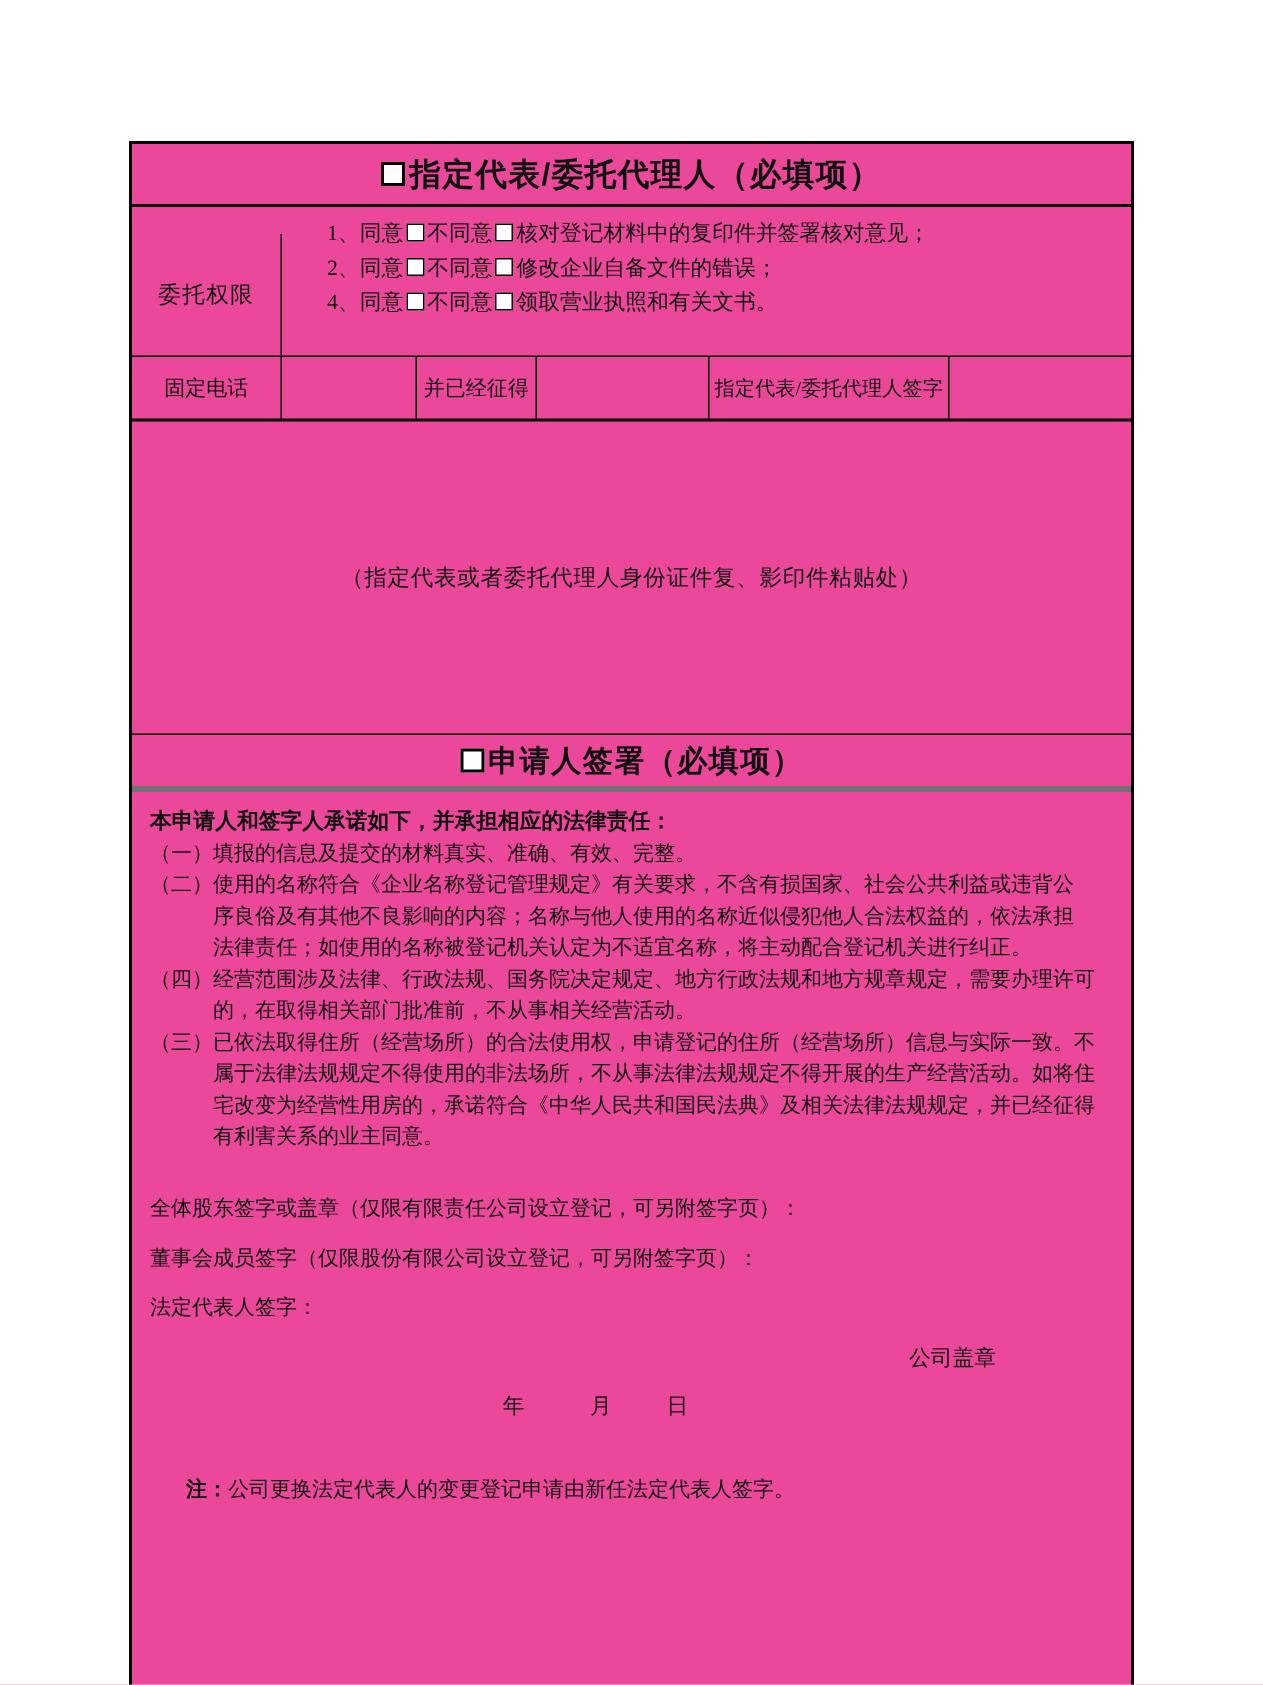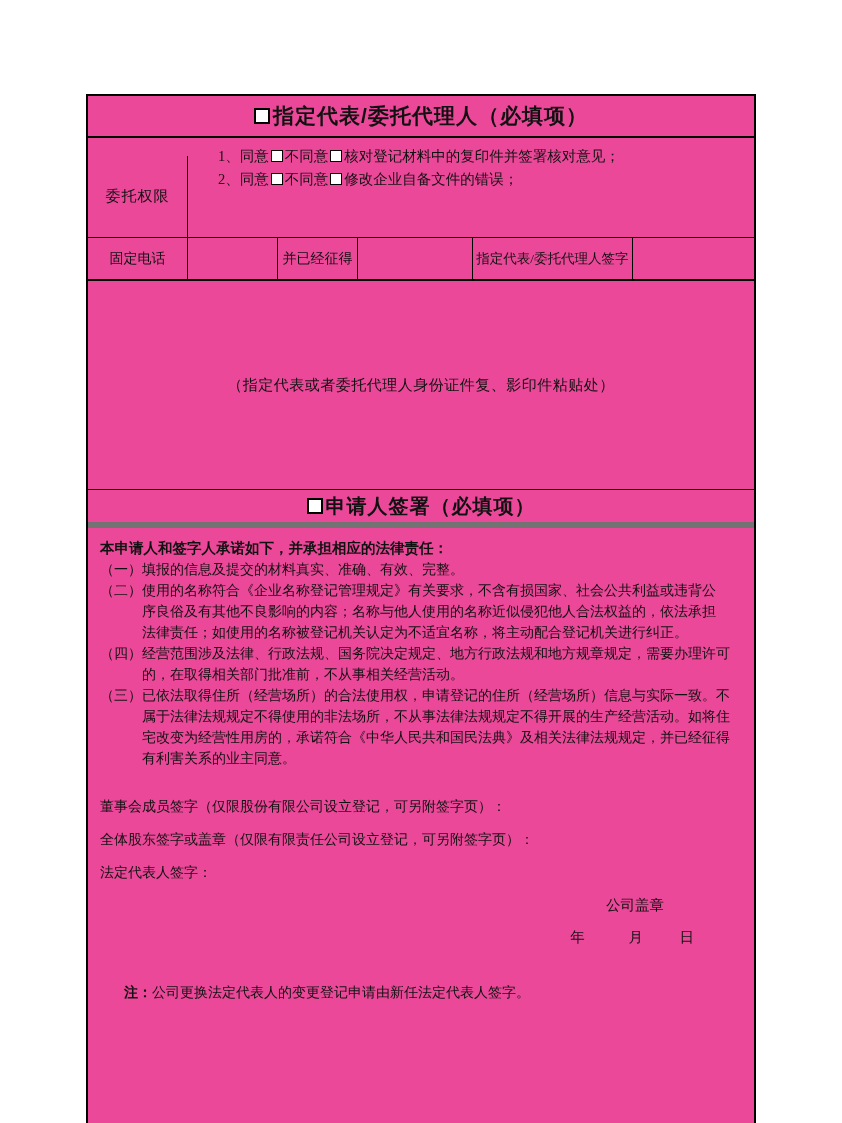--- a/index.html
+++ b/index.html
@@ -18,21 +18,21 @@
     background:#ec4899;
   }
   .row { width:100%; }
   
   .hdr {
     display:flex; align-items:center; justify-content:center;
     font-family:"Liberation Sans","DejaVu Sans",sans-serif;
     font-weight:bold; font-size:21px; letter-spacing:1px;
   }
   .hdr1 { height:42px; border-bottom:2px solid #000; }
-  .hdr2 { height:38px; border-bottom:6px solid #737373; font-size:20px; }
+  .hdr2 { height:38px; border-bottom:4px solid #737373; font-size:20px; }
   .cb {
     display:inline-block; border:2px solid #000; background:#fff;
     vertical-align:-2px;
   }
   .cb-hdr { width:16px; height:16px; margin-right:3px; }
   .cb-sm { width:12px; height:12px; border-width:1px; vertical-align:-1px; margin:0 2px; }
   
   .row-auth { height:100px; border-bottom:1px solid #000; display:flex; }
   .cell-label {
     display:flex; align-items:center; justify-content:center;
@@ -60,21 +60,21 @@
     font-family:"Liberation Sans","DejaVu Sans",sans-serif;
     font-weight:bold; font-size:14.5px; line-height:22px;
   }
   .pledge-item {
     white-space:pre-wrap; line-height:21px;
     padding-left:3em; text-indent:-3em;
   }
   .sig-lines { margin-top:27px; }
   .sig-line { line-height:21px; margin-bottom:12px; }
   .seal-line { margin-top:13px; text-align:right; padding-right:78px; font-size:14.5px; }
-  .date-line { margin-top:13px; text-align:right; padding-right:48px; font-size:14.5px; }
+  .date-line { margin-top:13px; text-align:center; padding-right:48px; font-size:14.5px; }
   .date-line .gap40 { margin-left:40px; }
   .date-line .gap33 { margin-left:33px; }
   
   .footnote { position:absolute; left:124px; top:984px; font-size:14px; }
   .footnote b { font-family:"Liberation Sans","DejaVu Sans",sans-serif; font-weight:bold; }
 </style>
 </head>
 <body>
 
 <div class="form-table">
@@ -85,20 +85,23 @@
   </div>
 
   <div class="row row-auth">
     <div class="cell-label auth-label">委托权限</div>
     <div class="auth-list">
       <div class="auth-item">
         <span>1、</span><span>同意</span><span class="cb cb-sm"></span><span>不同意</span><span class="cb cb-sm"></span><span>核对登记材料中的复印件并签署核对意见；</span>
       </div>
       <div class="auth-item">
         <span>2、</span><span>同意</span><span class="cb cb-sm"></span><span>不同意</span><span class="cb cb-sm"></span><span>修改企业自备文件的错误；</span>
+      </div>
+      <div class="auth-item">
+        <span>4、</span><span>同意</span><span class="cb cb-sm"></span><span>不同意</span><span class="cb cb-sm"></span><span>领取营业执照和有关文书。</span>
       </div>
     </div>
   </div>
 
   <div class="row row-phones">
     <div class="pcell brd w100">固定电话</div>
     <div class="pcell brd w90"></div>
     <div class="pcell brd w80">并已经征得</div>
     <div class="pcell brd w115"></div>
     <div class="pcell brd w160">指定代表/委托代理人签字</div>
@@ -121,22 +124,22 @@
 序良俗及有其他不良影响的内容；名称与他人使用的名称近似侵犯他人合法权益的，依法承担
 法律责任；如使用的名称被登记机关认定为不适宜名称，将主动配合登记机关进行纠正。</div>
     <div class="pledge-item">（四）经营范围涉及法律、行政法规、国务院决定规定、地方行政法规和地方规章规定，需要办理许可
 的，在取得相关部门批准前，不从事相关经营活动。</div>
     <div class="pledge-item">（三）已依法取得住所（经营场所）的合法使用权，申请登记的住所（经营场所）信息与实际一致。不
 属于法律法规规定不得使用的非法场所，不从事法律法规规定不得开展的生产经营活动。如将住
 宅改变为经营性用房的，承诺符合《中华人民共和国民法典》及相关法律法规规定，并已经征得
 有利害关系的业主同意。</div>
 
     <div class="sig-lines">
+      <div class="sig-line">全体股东签字或盖章（仅限有限责任公司设立登记，可另附签字页）：</div>
       <div class="sig-line">董事会成员签字（仅限股份有限公司设立登记，可另附签字页）：</div>
-      <div class="sig-line">全体股东签字或盖章（仅限有限责任公司设立登记，可另附签字页）：</div>
       <div class="sig-line">法定代表人签字：</div>
     </div>
 
     <div class="seal-line">
       <span>公司盖章</span>
     </div>
     <div class="date-line">
       <span>年</span>
       <span class="gap40">月</span>
       <span class="gap33">日</span>

